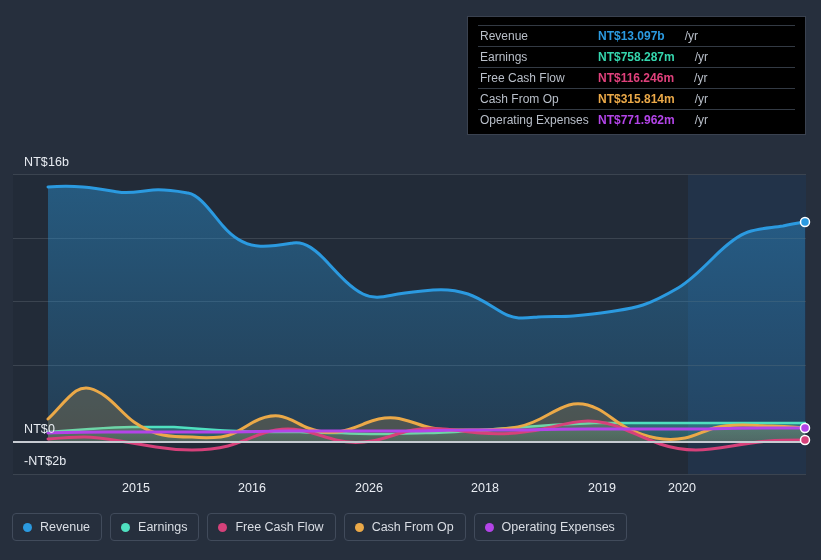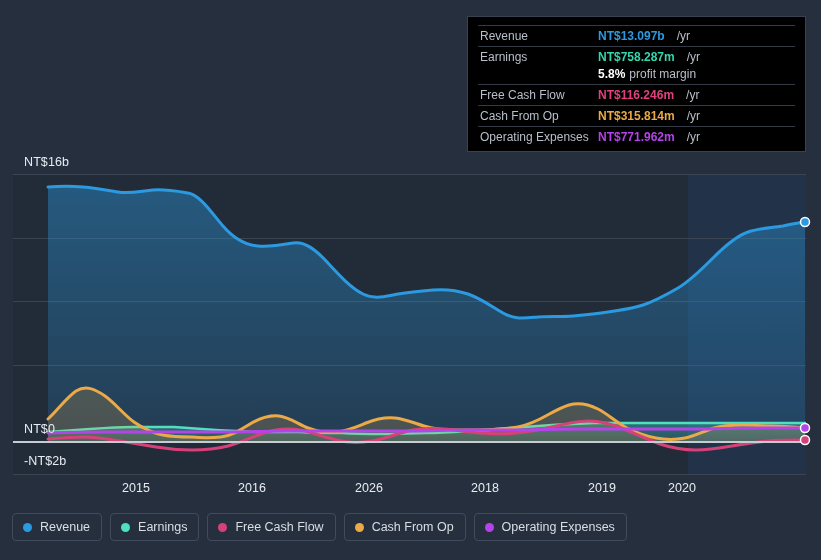--- a/index.html
+++ b/index.html
@@ -66,21 +66,21 @@
   }
   .tt-val {
     font-size: 12px;
     font-weight: bold;
     white-space: nowrap;
   }
   .tt-unit {
     color: #b9bfc9;
     font-size: 12px;
     font-weight: normal;
-    margin-left: 12px;
+    margin-left: 20px;
   }
   .tt-margin-txt { color: #b9bfc9; font-size:12px; font-weight: normal; margin-left:4px;}
   .tt-margin-val { color:#ffffff; font-size:12px; font-weight:bold; }
 
   
   #legend {
     position: absolute;
     left: 12px; top: 513px;
     display: flex;
     gap: 8px;
@@ -260,25 +260,20 @@
       <span class="tt-val" style="color:#2b9ae0">NT$13.097b</span>
       <span class="tt-unit">/yr</span>
     </div>
 
     <div class="tt-row">
       <span class="tt-label">Earnings</span>
       <span class="tt-val" style="color:#35d6ae">NT$758.287m</span>
       <span class="tt-unit">/yr</span>
     </div>
 
-    <div class="tt-row noline">
-      <span class="tt-label"></span>
-      <span class="tt-margin-val">5.8%</span>
-      <span class="tt-margin-txt">profit margin</span>
-    </div>
 
     <div class="tt-row">
       <span class="tt-label">Free Cash Flow</span>
       <span class="tt-val" style="color:#e0417c">NT$116.246m</span>
       <span class="tt-unit">/yr</span>
     </div>
 
     <div class="tt-row">
       <span class="tt-label">Cash From Op</span>
       <span class="tt-val" style="color:#eba948">NT$315.814m</span>

